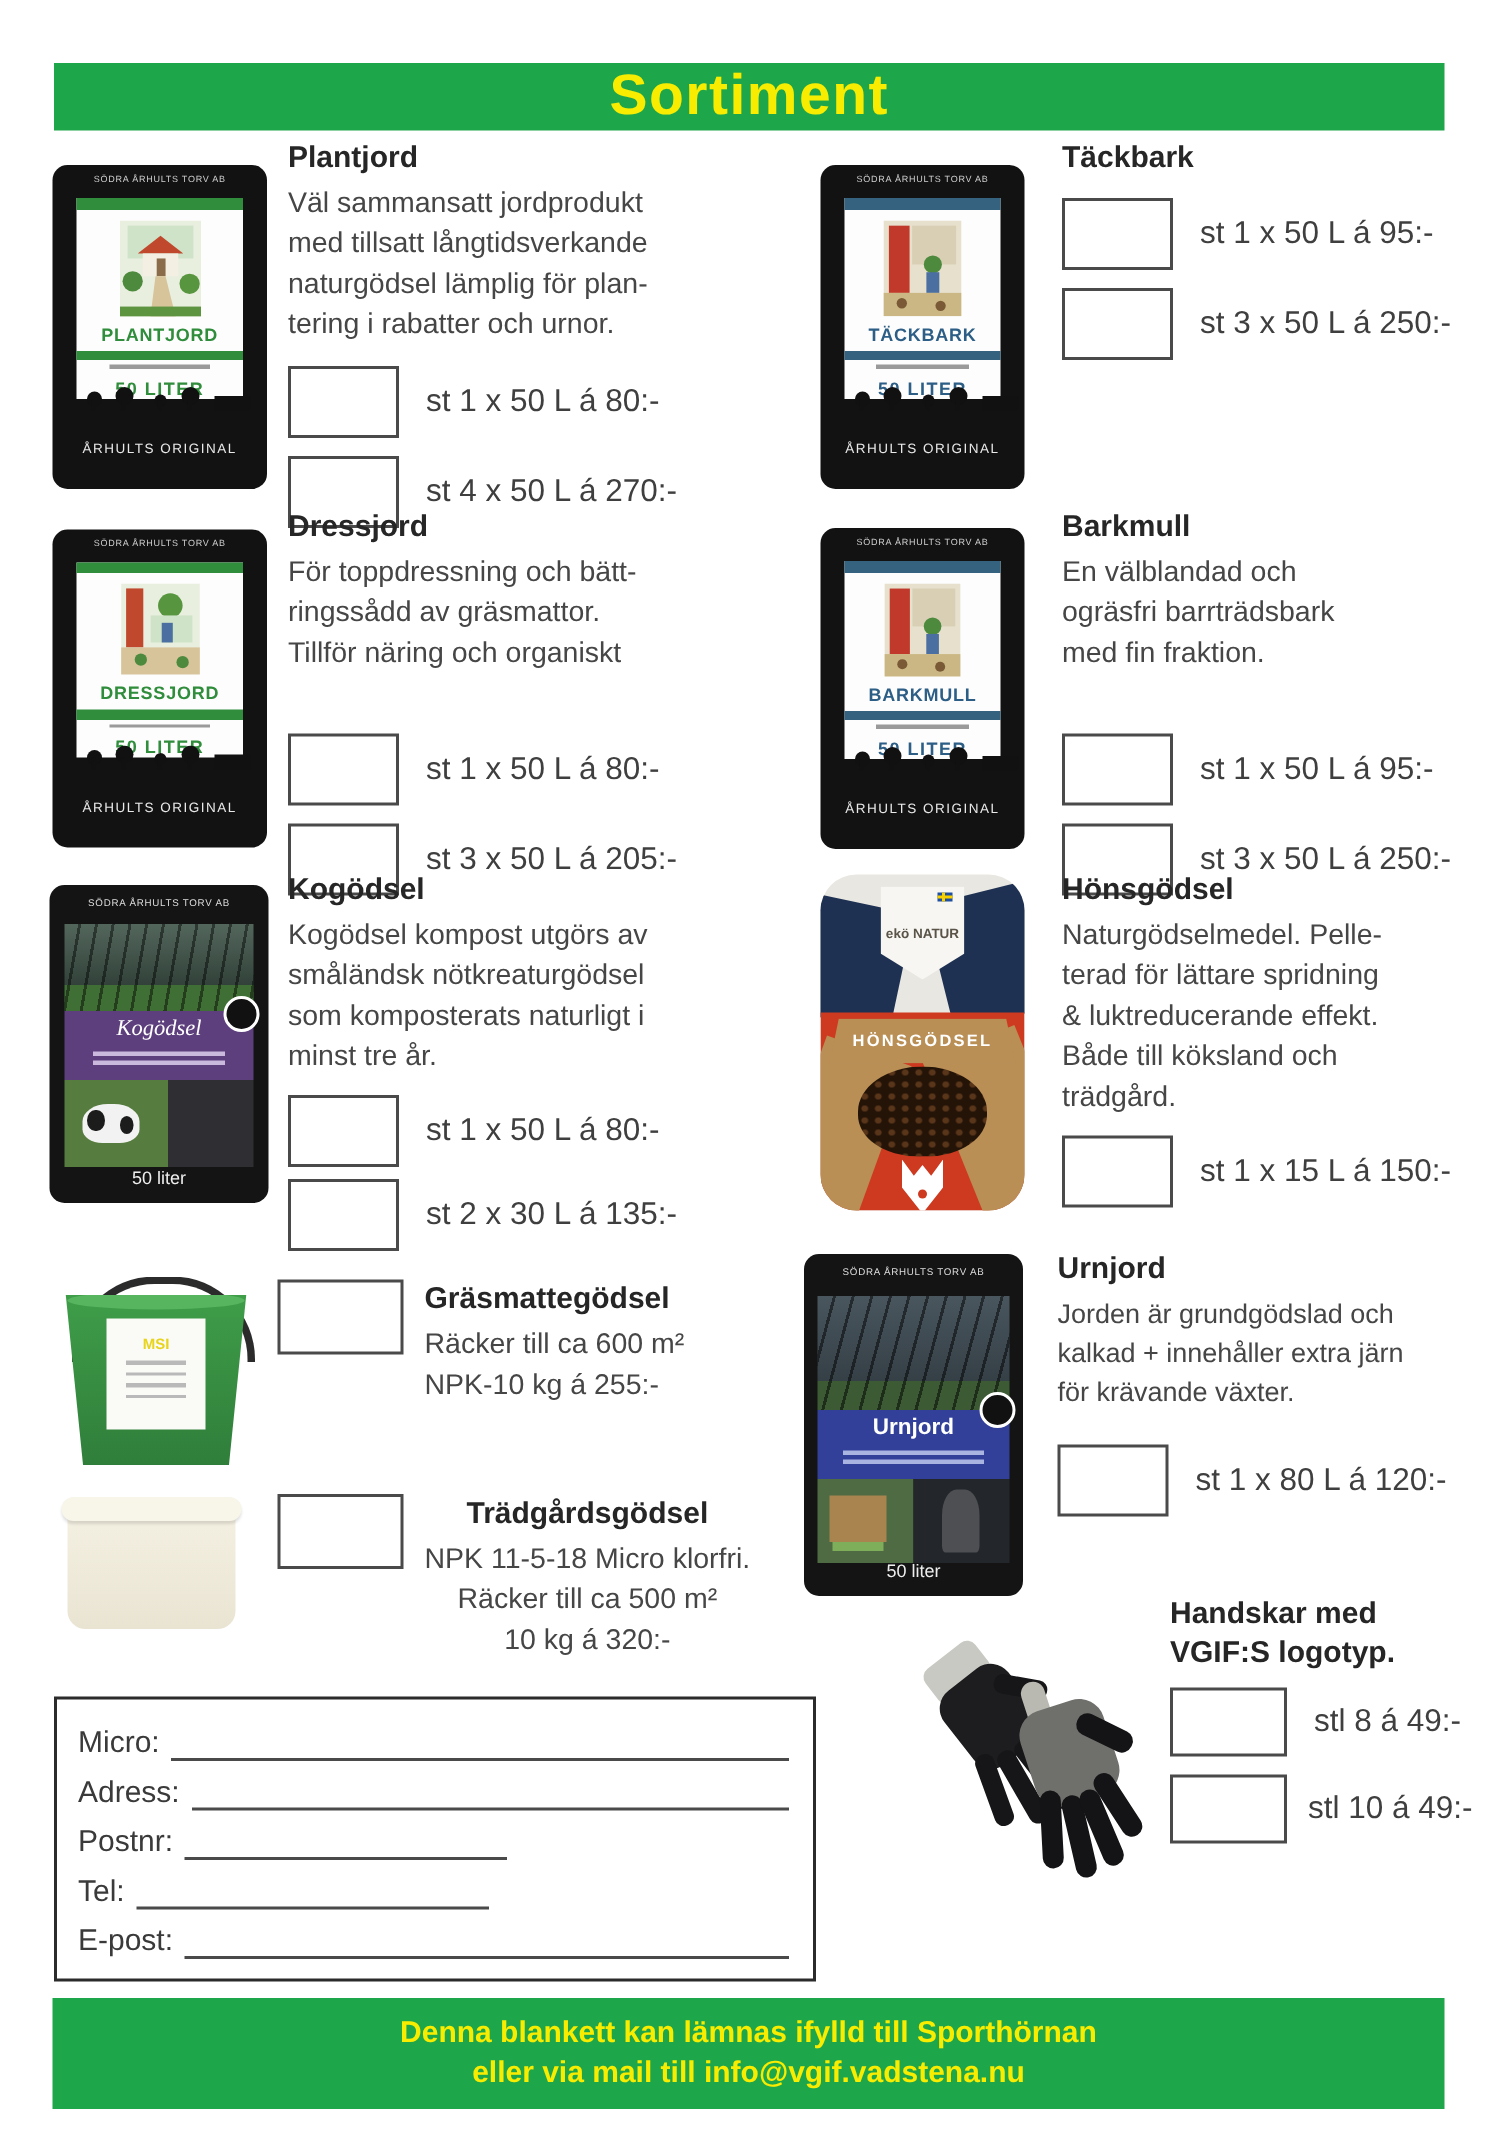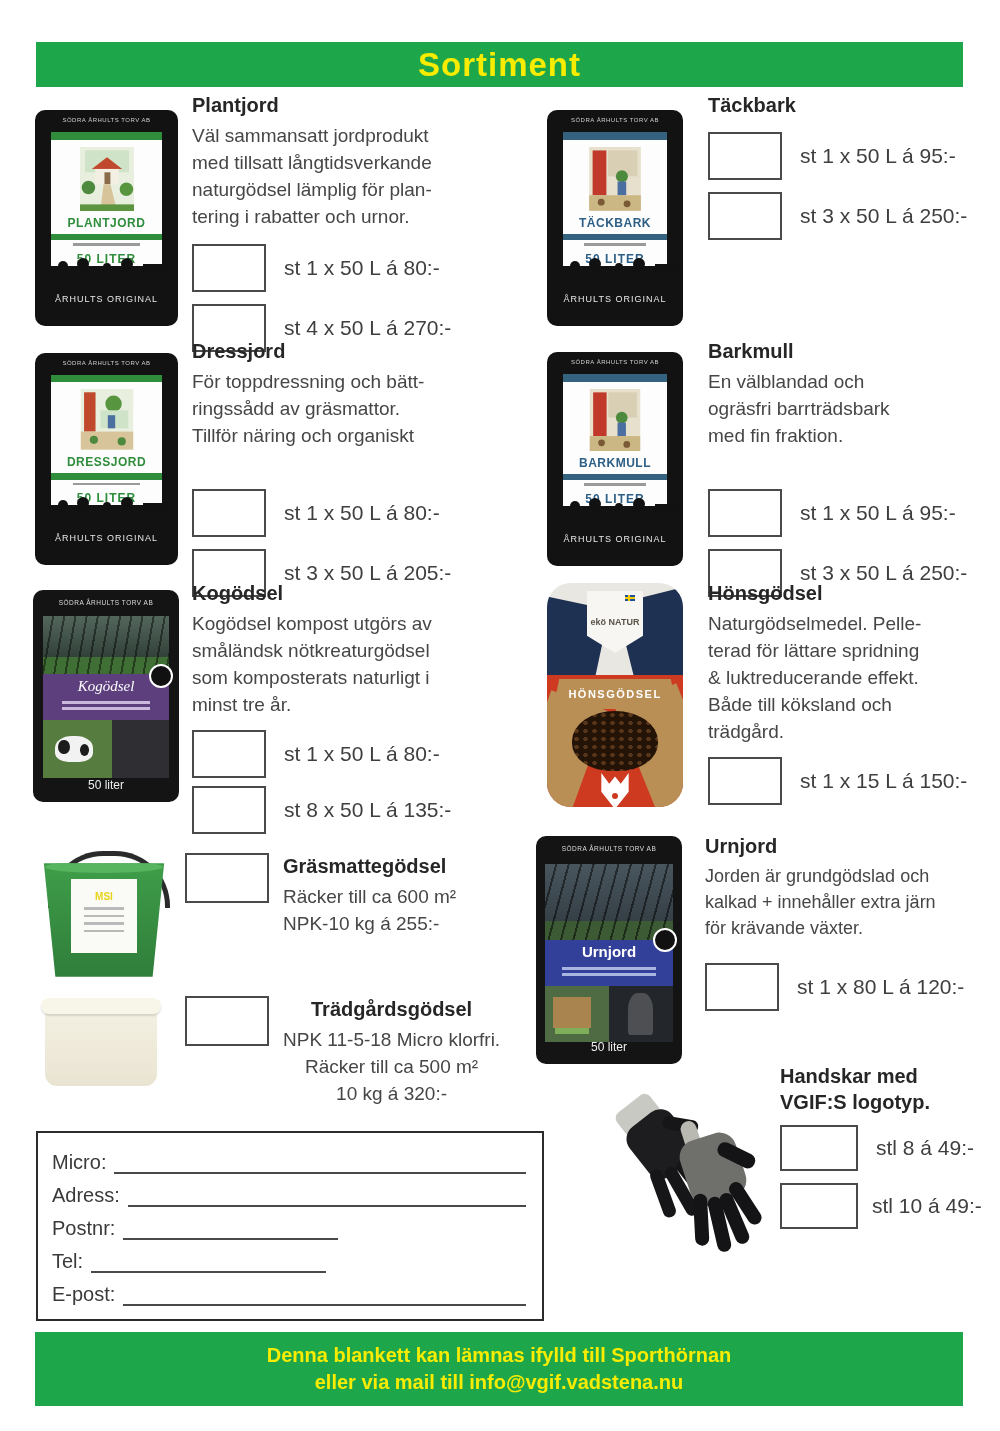--- a/index.html
+++ b/index.html
@@ -1,21 +1,21 @@
 <!DOCTYPE html>
 <html><head>
 <meta charset="utf-8">
 <style>
   html,body{margin:0;padding:0;background:#fff;}
   body{width:1000px;height:1431px;position:relative;font-family:"Liberation Sans","DejaVu Sans",sans-serif;color:#3f3f3f;overflow:hidden;}
   .abs{position:absolute;}
   
   .greenbar{background:#1ea64b;}
   #header{left:36px;top:42px;width:927px;height:45px;text-align:center;}
-  #header .htitle{font-size:33px;font-weight:bold;color:#f8ec00;line-height:45px;letter-spacing:1px;}
+  #header .htitle{font-size:38px;font-weight:bold;color:#f8ec00;line-height:45px;letter-spacing:1px;}
   #footer{left:35px;top:1332px;width:928px;height:74px;text-align:center;padding-top:10px;box-sizing:border-box;}
   .ftline{color:#f8ec00;font-weight:bold;font-size:20px;line-height:27px;}
   
   .blk{position:absolute;}
   .title{font-size:20px;font-weight:bold;color:#262626;line-height:26px;}
   .desc{font-size:19px;color:#464646;line-height:27px;white-space:pre-line;margin-top:4px;}
   .opt{display:flex;align-items:center;gap:18px;margin-top:12px;}
   .cb{width:70px;height:44px;border:2px solid #4a4a4a;background:#fff;flex:none;}
   .cb-lg{width:80px;height:46px;}
   .cb-hs{width:74px;height:42px;}
@@ -330,21 +330,21 @@
   <div class="desc">Kogödsel kompost utgörs av
 småländsk nötkreaturgödsel
 som komposterats naturligt i
 minst tre år.</div>
   <div class="opt" style="margin-top:12px;">
       <span class="cb"></span>
       <span class="price">st 1 x 50 L á 80:-</span>
     </div>
   <div class="opt" style="margin-top:8px;">
       <span class="cb"></span>
-      <span class="price">st 8 x 50 L á 135:-</span>
+      <span class="price">st 2 x 30 L á 135:-</span>
     </div>
 </div>
 
 <div class="abs" id="bag-honsgodsel" style="left:547px;top:583px;width:136px;height:224px;">
   <div class="bagH-navyL"></div>
     <div class="bagH-navyR"></div>
   <div class="bagH-red"></div>
   <div class="bagH-tanL"></div>
     <div class="bagH-tanR"></div>
   <div class="bagH-shield">

